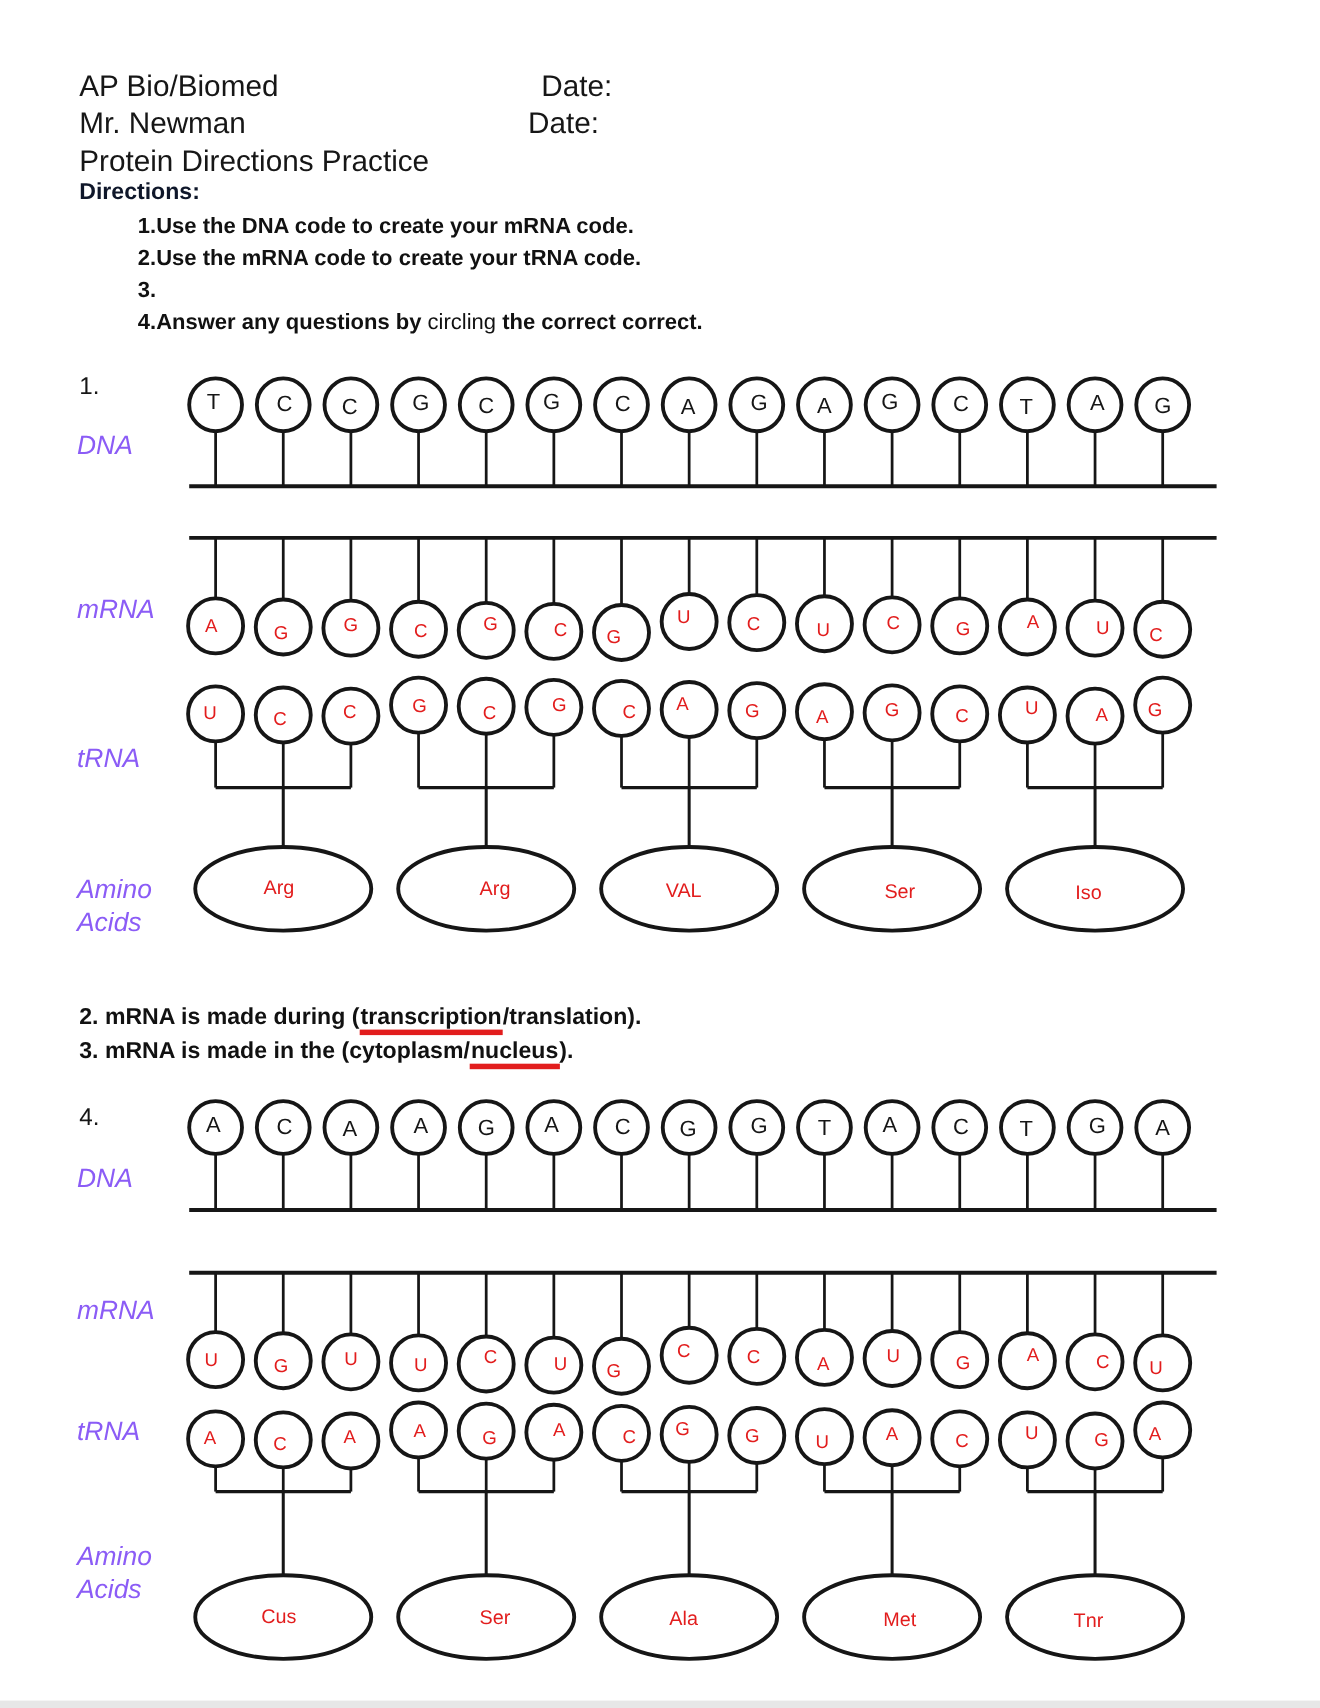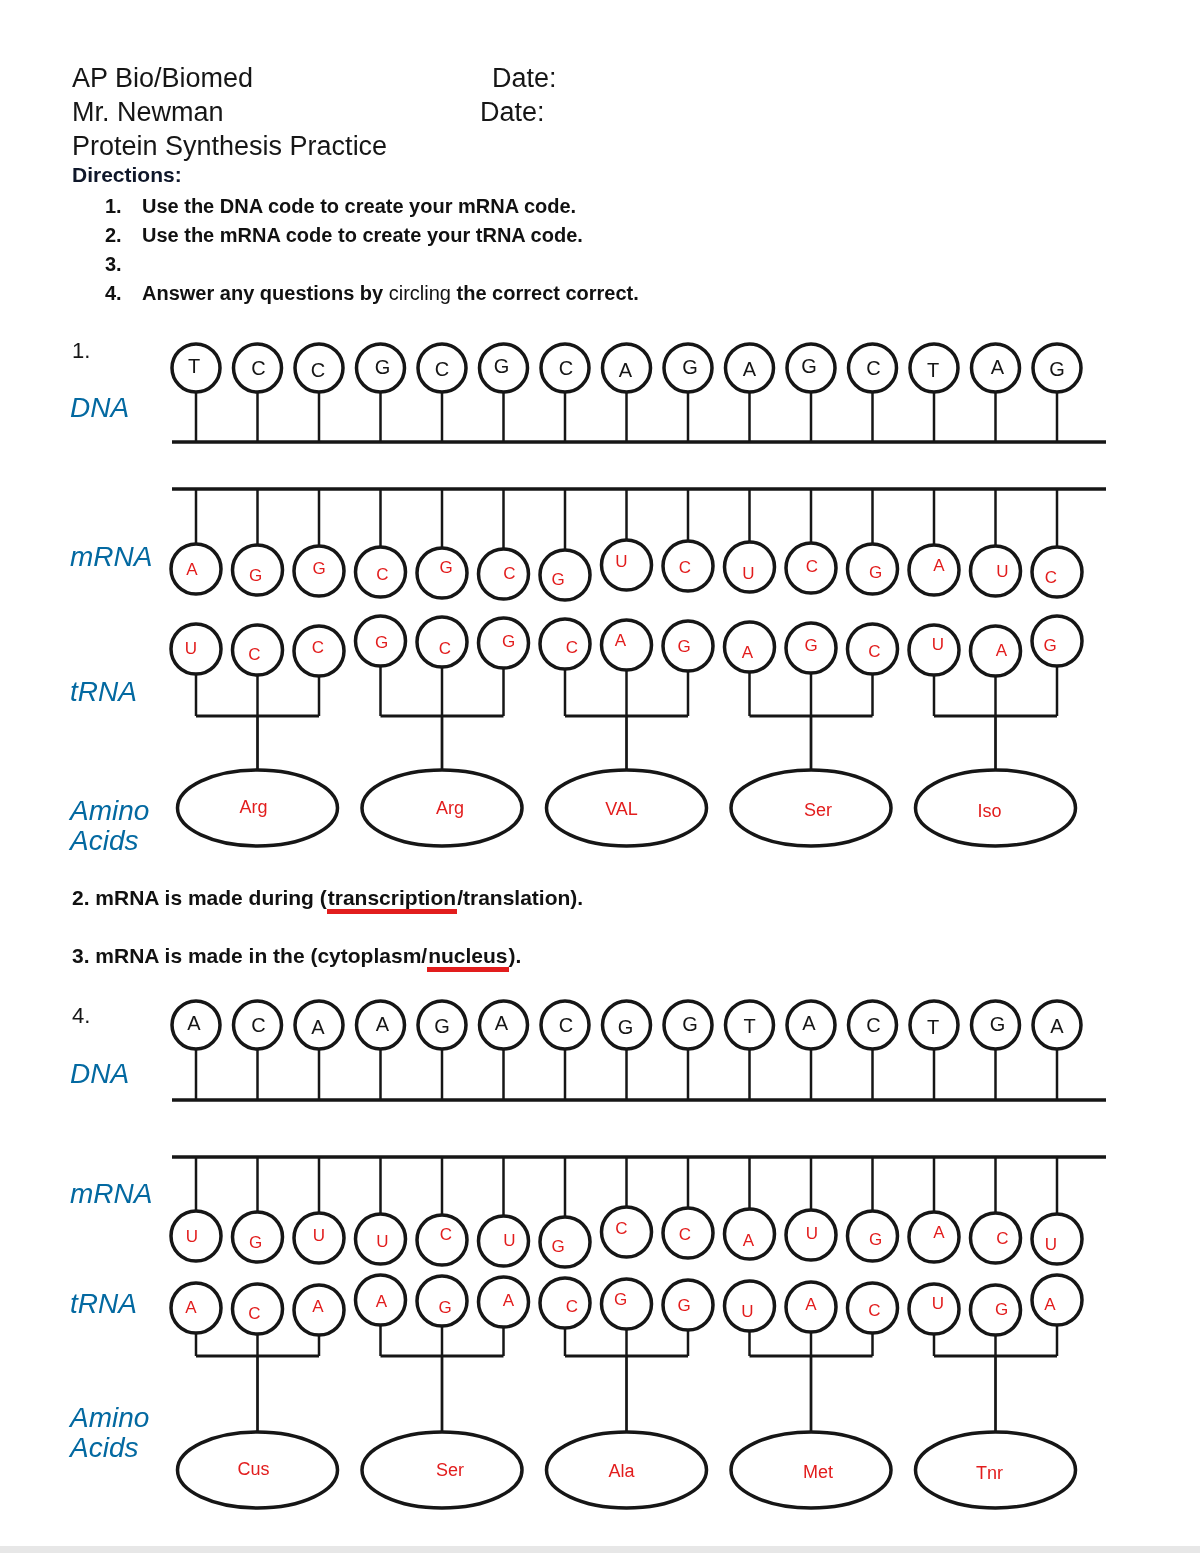--- a/index.html
+++ b/index.html
@@ -1,29 +1,29 @@
 <!DOCTYPE html>
 <html style="--red: #e21d1d;"><head>
 <meta charset="utf-8">
 <style>
   html,body{margin:0;padding:0;background:#ffffff;}
   .page{
     position:relative;width:1200px;height:1553px;background:#ffffff;
     font-family:"Liberation Sans",sans-serif;color:#1a1a1a;overflow:hidden;
   }
-  .abs{position:absolute;}
+  .abs{position:absolute;text-align:right;}
   .h1{font-size:27px;line-height:32px;color:#161616;}
   .dir-head{font-size:21px;font-weight:700;color:#0f172a;}
   .dir-list{left:72px;top:192px;width:900px;}
   .dir-item{display:flex;font-size:20px;font-weight:700;line-height:29px;color:#111;}
   .dir-item .num{margin-left:33px;width:37px;flex:0 0 auto;}
   .dir-item .bold{font-weight:400;}
   .qline{font-size:21px;font-weight:700;color:#111;}
   .qline .ans{border-bottom:5px solid var(--red,#e21d1d);padding:0 1px 0 1px;}
-  .plabel{font-style:italic;font-size:28px;color:#0369a1;}
+  .plabel{font-style:italic;font-size:24px;color:#8b5cf6;}
   .pnum{font-size:22px;color:#161616;}
   svg{position:absolute;left:0;top:0;}
   .bottom-strip{left:0;top:1546px;width:1200px;height:7px;background:#e7e7e7;}
 </style>
 </head>
 <body>
 
 <div class="page">
 
   <svg id="diagram" width="1200" height="1553" viewBox="0 0 1200 1553">
@@ -338,21 +338,21 @@
       <ellipse cx="811" cy="1470" rx="80" ry="38" fill="#fff" stroke="#161616" stroke-width="3.5"></ellipse>
       <text x="818" y="1472" fill="#e21d1d" font-size="18" text-anchor="middle" dominant-baseline="central" font-family="&quot;Liberation Sans&quot;,sans-serif">Met</text>
       <line x1="934" y1="1356" x2="1057" y2="1356" stroke="#161616" stroke-width="3"></line>
       <line x1="995.5" y1="1356" x2="995.5" y2="1432" stroke="#161616" stroke-width="2.75"></line>
       <ellipse cx="995.5" cy="1470" rx="80" ry="38" fill="#fff" stroke="#161616" stroke-width="3.5"></ellipse>
       <text x="989.5" y="1473" fill="#e21d1d" font-size="18" text-anchor="middle" dominant-baseline="central" font-family="&quot;Liberation Sans&quot;,sans-serif">Tnr</text>
     </svg>
 
   <div class="abs h1" style="left:72px;top:62px">AP Bio/Biomed</div>
   <div class="abs h1" style="left:72px;top:96px">Mr. Newman</div>
-  <div class="abs h1" style="left:72px;top:130px">Protein Synthesis Practice</div>
+  <div class="abs h1" style="left:72px;top:130px">Protein Directions Practice</div>
   <div class="abs h1" style="left:492px;top:62px">Date:</div>
   <div class="abs h1" style="left:480px;top:96px">Date:</div>
 
   <div class="abs dir-head" style="left:72px;top:163px">Directions:</div>
   <div class="abs dir-list">
     <div class="dir-item">
       <span class="num">1.</span>
       <span>Use the DNA code to create your mRNA code.</span>
     </div>
     <div class="dir-item">
@@ -368,21 +368,21 @@
     </div>
   </div>
 
   <div class="abs pnum" style="left:72px;top:338px">1.</div>
   <div class="abs plabel" style="left:70px;top:392px">DNA</div>
   <div class="abs plabel" style="left:70px;top:541px">mRNA</div>
   <div class="abs plabel" style="left:70px;top:676px">tRNA</div>
   <div class="abs plabel" style="left:70px;top:795px">Amino</div>
   <div class="abs plabel" style="left:70px;top:825px">Acids</div>
 
-  <div class="abs qline" style="left:72px;top:886px">
+  <div class="abs qline" style="left:72px;top:913px">
     <span>2. mRNA is made during (</span><span class="ans">transcription</span><span>/translation).</span>
   </div>
   <div class="abs qline" style="left:72px;top:944px">
     <span>3. mRNA is made in the (cytoplasm/</span><span class="ans">nucleus</span><span>).</span>
   </div>
 
   <div class="abs pnum" style="left:72px;top:1003px">4.</div>
   <div class="abs plabel" style="left:70px;top:1058px">DNA</div>
   <div class="abs plabel" style="left:70px;top:1178px">mRNA</div>
   <div class="abs plabel" style="left:70px;top:1288px">tRNA</div>

